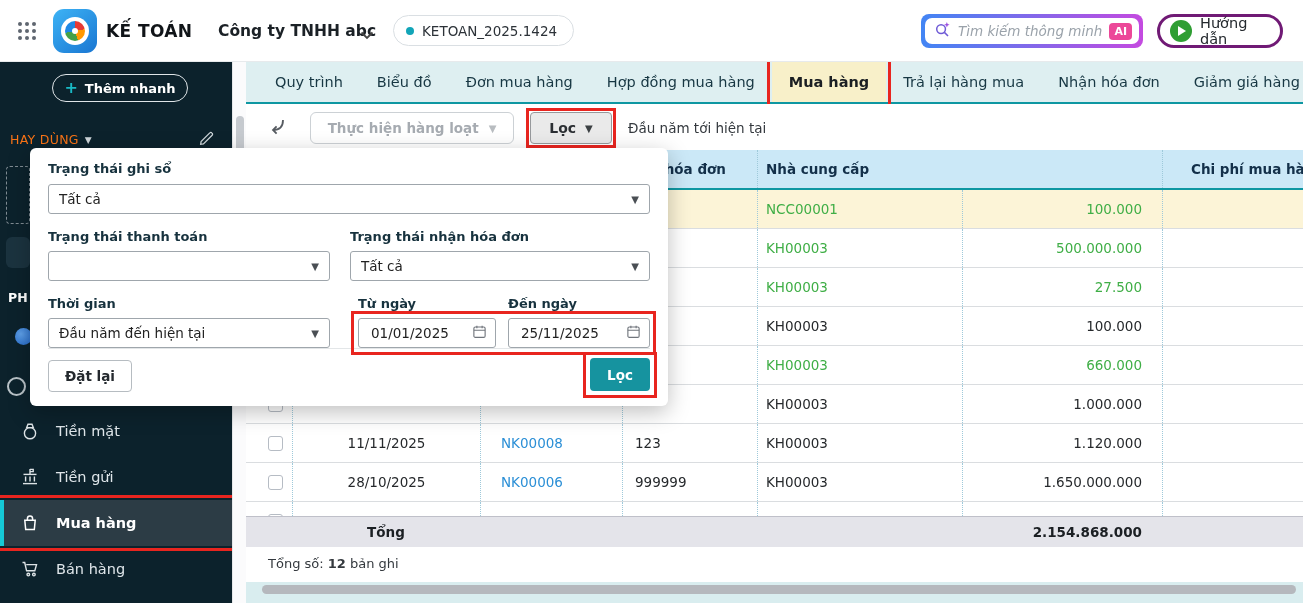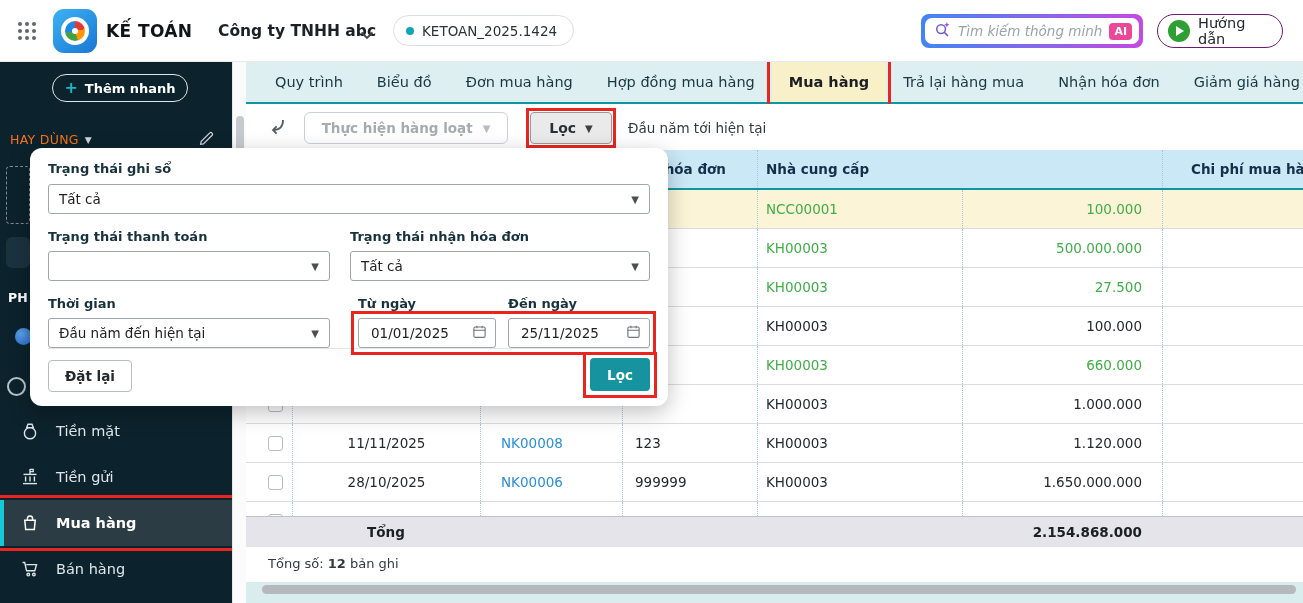--- a/index.html
+++ b/index.html
@@ -21,21 +21,21 @@
   .company-caret { position:absolute; left:360px; top:27px; }
   .verpill { position:absolute; left:393px; top:15px; height:31px; padding:0 16px 0 12px; border:1px solid #dadfe3; border-radius:16px;
              display:flex; align-items:center; gap:8px; background:#fff; }
   .verdot { width:8px; height:8px; border-radius:50%; background:#12a5b8; }
   .vertext { font-size:13.5px; color:#2c3238; }
   .search { position:absolute; left:921px; top:14px; width:222px; height:34px; border-radius:8px; padding:4px;
             background:linear-gradient(90deg,#4285f4,#c44ae0); }
   .search-inner { width:100%; height:100%; background:#fff; border-radius:7px; display:flex; align-items:center; padding:0 7px 0 8px; gap:6px; }
   .search-ph { flex:1; font-style:italic; color:#9aa2aa; font-size:13.5px; white-space:nowrap; overflow:hidden; }
   .ai-badge { background:#ec4899; color:#fff; font-size:11px; font-weight:bold; border-radius:4px; padding:2px 5px; }
-  .guide { position:absolute; left:1157px; top:14px; width:126px; height:34px; border:1px solid #701a75; border-radius:17px;
+  .guide { position:absolute; left:1157px; top:14px; width:126px; height:34px; border:3px solid #701a75; border-radius:17px;
            display:flex; align-items:center; gap:8px; padding:8px 10px; background:#fff; }
   .play { width:22px; height:22px; border-radius:50%; background:#2f9e33; position:relative; flex:none; }
   .play::after { content:""; position:absolute; left:8px; top:6px; border-left:8px solid #fff; border-top:5px solid transparent; border-bottom:5px solid transparent; }
   .guide-label { font-size:14.5px; color:#24292e; }
 
   
   .sidebar { position:absolute; left:0; top:62px; width:232px; height:541px; background:#0c222c; z-index:10; }
   .quickadd { position:absolute; left:52px; top:12px; width:136px; height:28px; border:1.5px solid #dfe5e8; border-radius:15px;
               display:flex; align-items:center; justify-content:center; gap:7px; }
   .qa-plus { color:#19b9c4; font-size:16px; font-weight:bold; line-height:1; }
@@ -64,21 +64,21 @@
   .content-bg { position:absolute; left:246px; top:62px; width:1057px; height:541px; background:#d9edef; }
   .tabbar { position:absolute; left:246px; top:62px; width:1057px; height:42px; background:#deeff1; border-bottom:2px solid #0e97a2;
             display:flex; align-items:stretch; padding-left:12px; z-index:5; }
   .tab { display:flex; align-items:center; padding:0 17px; font-size:14.5px; color:#173743; white-space:nowrap; position:relative; }
   .tab.active { background:#f8f0c9; color:#1b1f23; font-weight:bold; }
   .main { position:absolute; left:246px; top:104px; width:1057px; height:480px; background:#fff; z-index:4; }
 
   
   .toolbar { position:absolute; left:246px; top:104px; width:1057px; height:46px; background:#fff; z-index:6; }
   .dl-icon { position:absolute; left:22px; top:13px; }
-  .batch-btn { position:absolute; left:58px; top:8px; width:204px; height:32px; border:1px solid #ccd1d5; border-radius:6px; background:#fff;
+  .batch-btn { position:absolute; left:64px; top:8px; width:204px; height:32px; border:1px solid #ccd1d5; border-radius:6px; background:#fff;
                display:flex; align-items:center; justify-content:center; gap:10px; color:#a6abb1; font-size:13.5px; font-weight:bold; }
   .batch-caret { font-size:10px; color:#b8bcc0; }
   .loc-btn { position:absolute; left:284px; top:8px; width:82px; height:32px; background:#eaeaea; border:1px solid #97999c; border-radius:4px;
              display:flex; align-items:center; justify-content:center; gap:9px; color:#2b2f33; font-size:14px; font-weight:bold; }
   .loc-caret { font-size:10px; color:#3c4043; }
   .period-text { position:absolute; left:382px; top:16px; font-size:13.5px; color:#34393e; }
 
   
   .table { position:absolute; left:246px; top:150px; width:1057px; z-index:4; }
   .thead { position:absolute; left:0; top:0; width:1057px; height:40px; background:#cbe8f7; border-bottom:2px solid #0e97a2; }
@@ -97,21 +97,21 @@
   .trow .c-doc { color:#2b8fd6; }
   .checkbox { width:15px; height:15px; border:1.5px solid #b6bcc4; border-radius:3px; background:#fff; }
   .tfoot { position:absolute; left:0; top:366px; width:1057px; height:31px; background:#e4e4ea; border-top:1px solid #bfc0c9; z-index:8; }
   .tfoot .cell { line-height:30px; font-weight:bold; color:#1b1f23; }
   .reccount { position:absolute; left:268px; top:556px; font-size:13px; color:#34393e; z-index:8; }
   .reccount b { font-weight:bold; }
   .bottom-strip { position:absolute; left:246px; top:582px; width:1057px; height:21px; background:#d9edef; z-index:8; }
   .hscroll-thumb { position:absolute; left:262px; top:585px; width:1034px; height:9px; background:#b5b8bd; border-radius:5px; z-index:9; }
 
   
-  .popup { position:absolute; left:30px; top:148px; width:638px; height:258px; background:#fff; border-radius:12px;
+  .popup { position:absolute; left:30px; top:148px; width:638px; height:258px; background:#fff; border-radius:6px;
            box-shadow:0 6px 22px rgba(0,0,0,.25); z-index:40; }
   .f-label { position:absolute; font-size:13px; font-weight:bold; color:#17323e; white-space:nowrap; }
   .f-select { position:absolute; height:30px; border:1px solid #9fa6ac; border-radius:3px; background:#fff;
               display:flex; align-items:center; padding:0 10px; font-size:13.5px; color:#222; }
   .f-select .val { flex:1; white-space:nowrap; overflow:hidden; }
   .f-select .caret { font-size:10px; color:#4a4f54; }
   .f-date { position:absolute; height:30px; border:1px solid #9fa6ac; border-radius:3px; background:#fff;
             display:flex; align-items:center; padding:0 8px 0 12px; font-size:13.5px; color:#222; }
   .f-date .val { flex:1; }
   .divider { position:absolute; left:18px; top:200px; width:602px; height:1px; background:#e3e6e8; }

